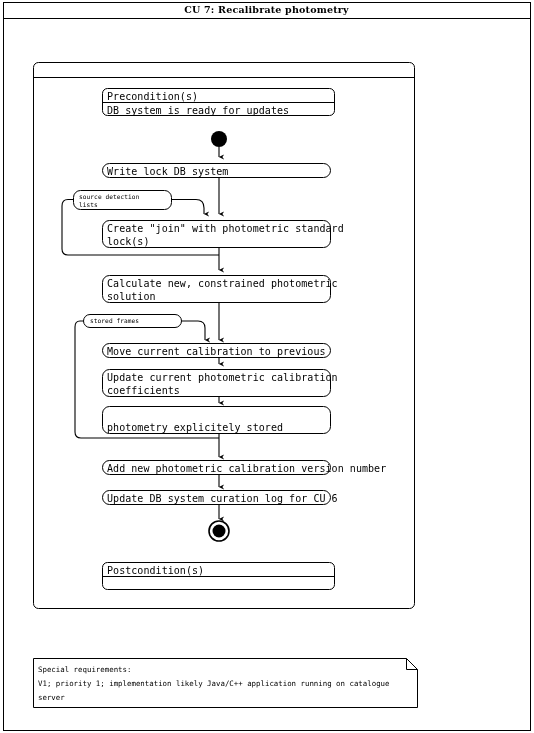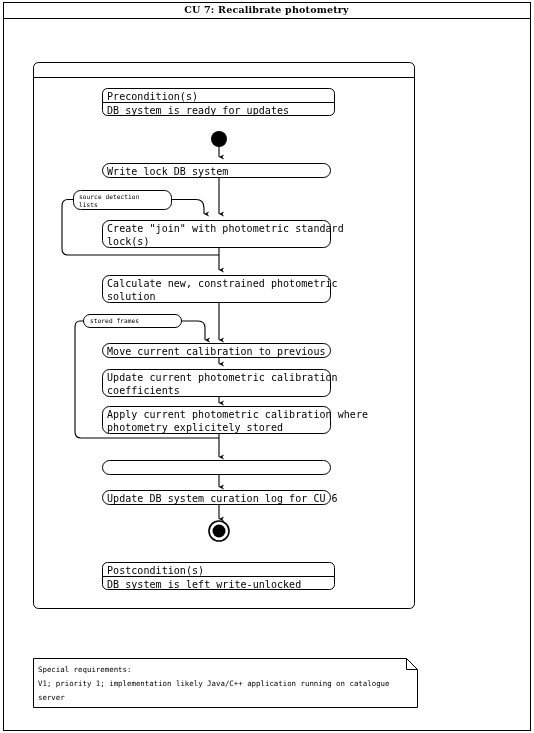--- a/index.html
+++ b/index.html
@@ -199,26 +199,25 @@
   <div class="txt" style="left:107px; top:278px;">Calculate new, constrained photometric</div>
   <div class="txt" style="left:107px; top:291px;">solution</div>
 
   <div class="txt txt-small" style="left:90px; top:316px;">stored frames</div>
 
   <div class="txt" style="left:107px; top:346px;">Move current calibration to previous</div>
 
   <div class="txt" style="left:107px; top:372px;">Update current photometric calibration</div>
   <div class="txt" style="left:107px; top:385px;">coefficients</div>
 
-  <div class="txt" style="left:107px; top:409px;">Apply current photometric calibration where</div>
   <div class="txt" style="left:107px; top:422px;">photometry explicitely stored</div>
 
+  <div class="txt" style="left:107px; top:463px;">Add new photometric calibration version number</div>
 
   <div class="txt" style="left:107px; top:493px;">Update DB system curation log for CU 6</div>
 
   <div class="txt" style="left:107px; top:565px;">Postcondition(s)</div>
-  <div class="txt" style="left:107px; top:579px;">DB system is left write-unlocked</div>
 
   <div class="note-text" style="left:38px; top:663px;">Special requirements:</div>
   <div class="note-text" style="left:38px; top:677px;">V1; priority 1; implementation likely Java/C++ application running on catalogue</div>
   <div class="note-text" style="left:38px; top:691px;">server</div>
 
 </div>
 
 </body></html>

